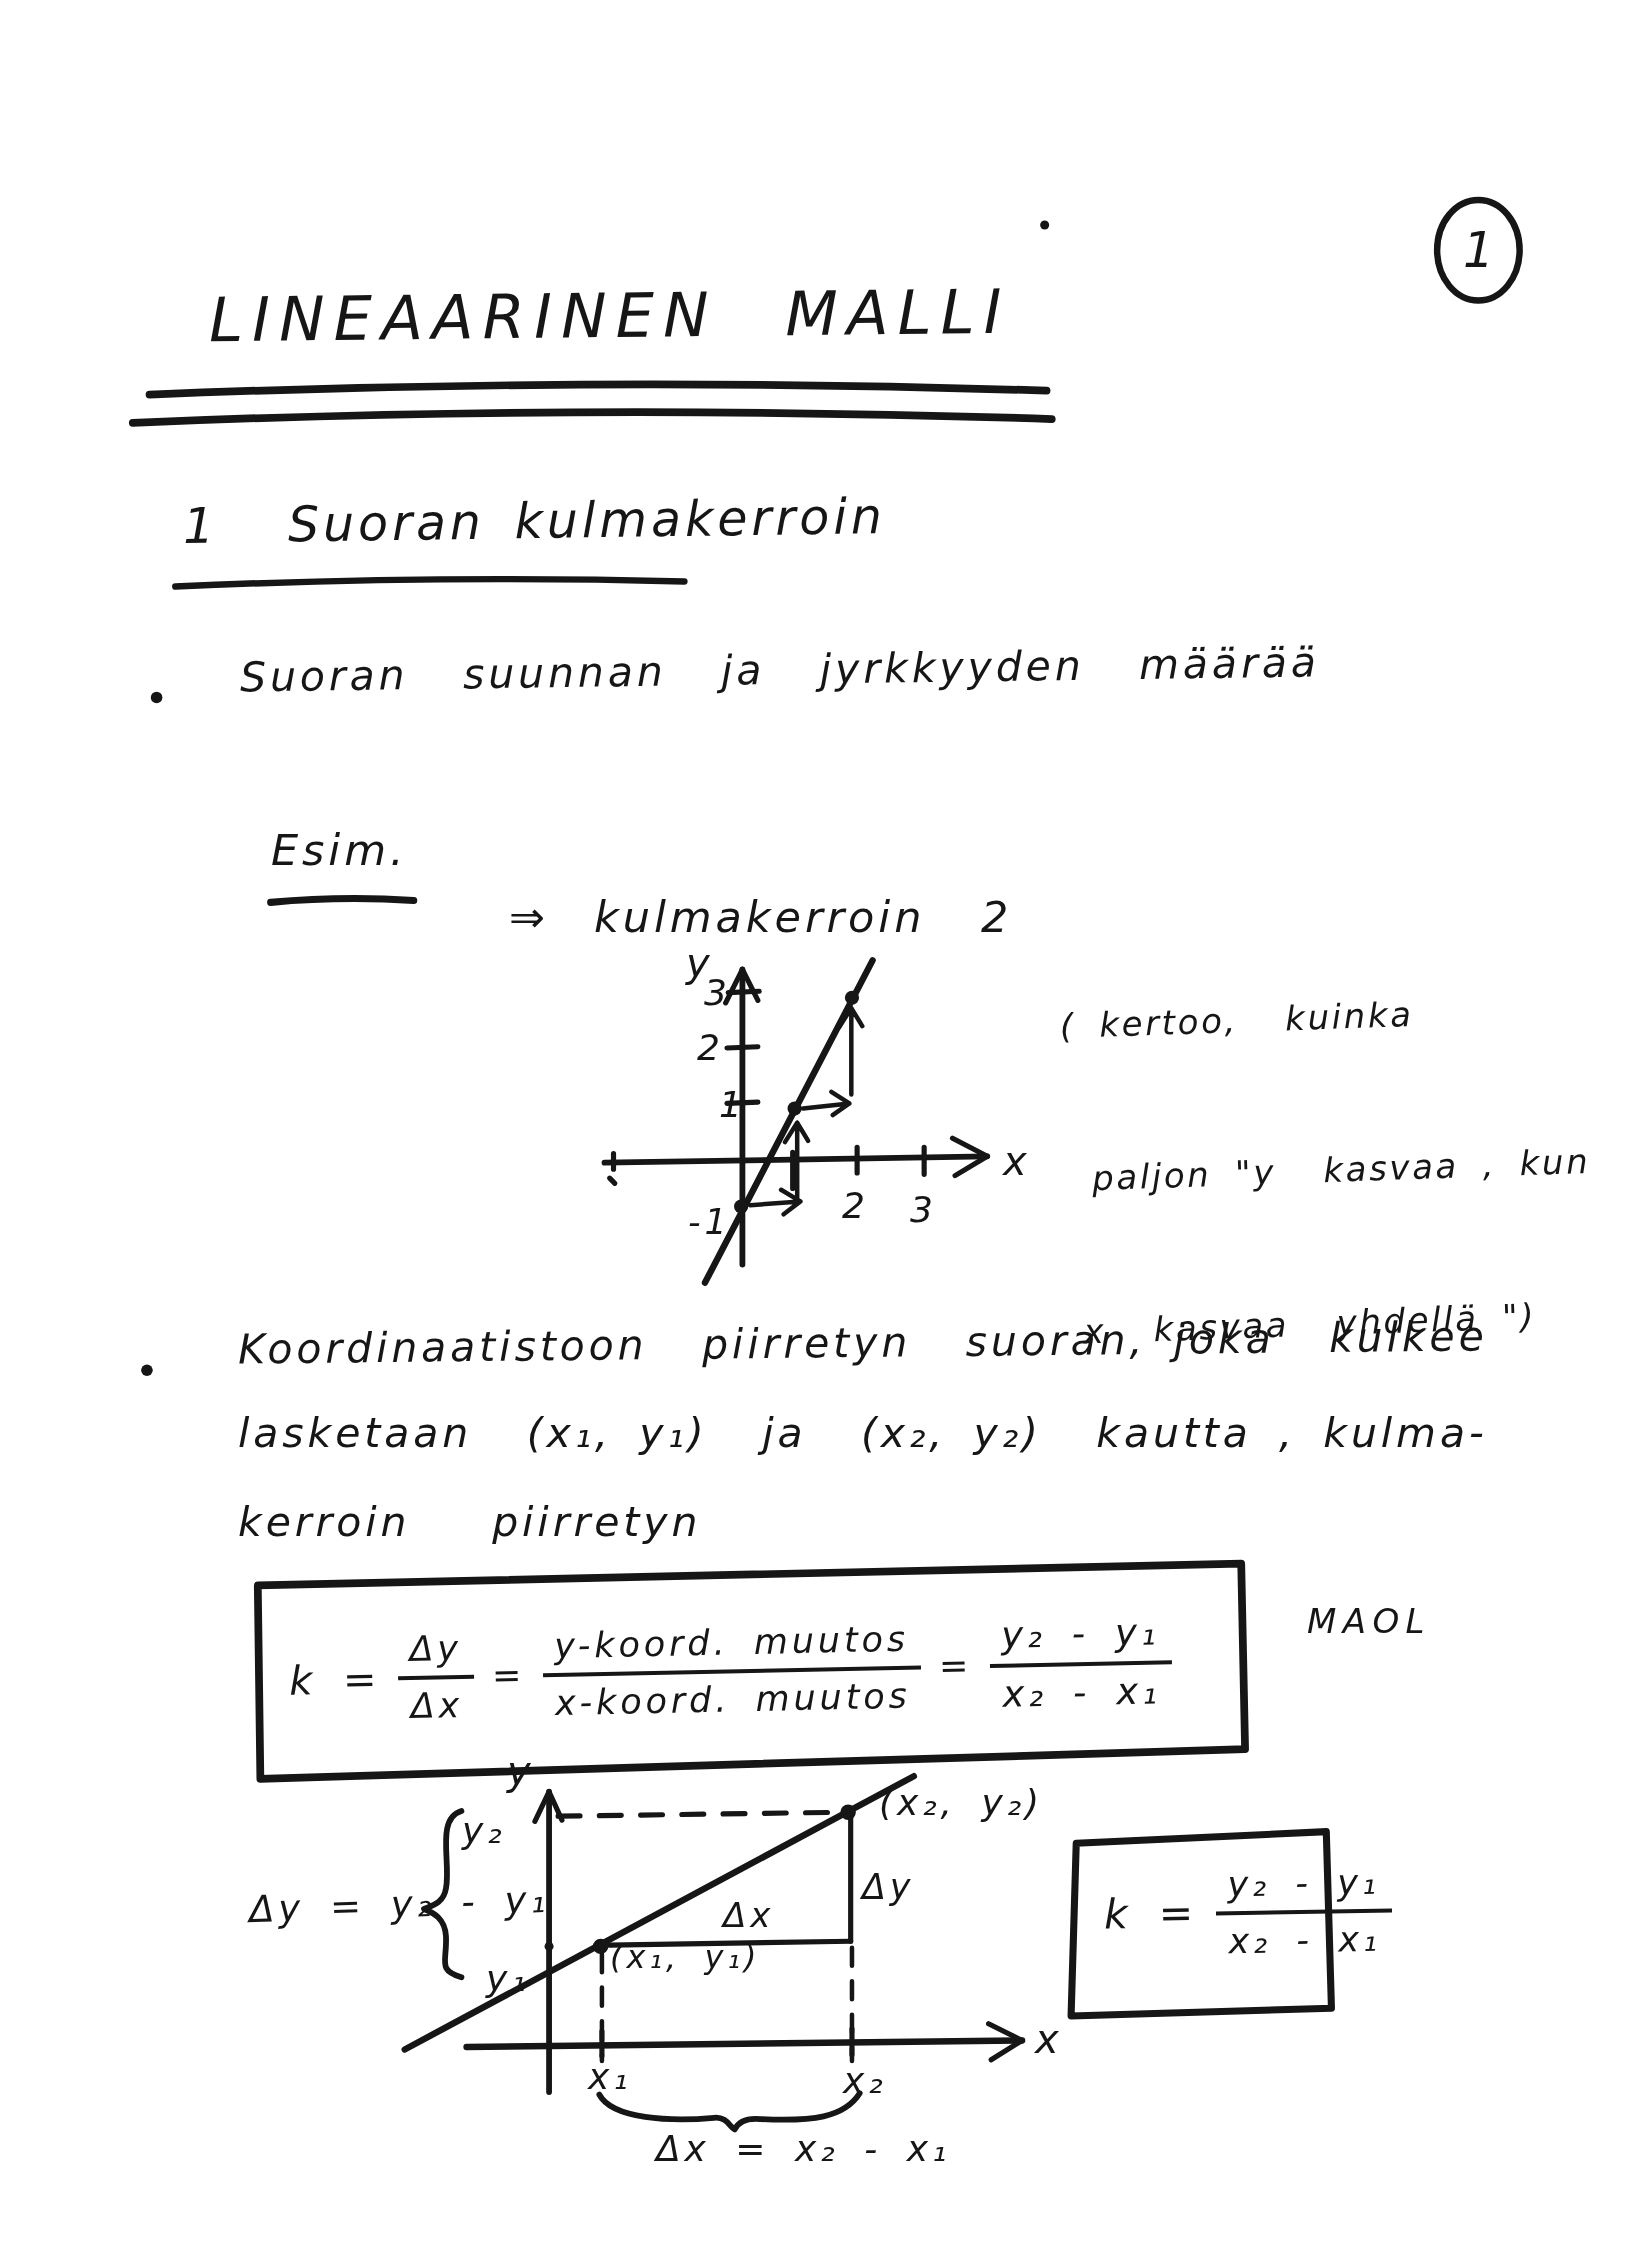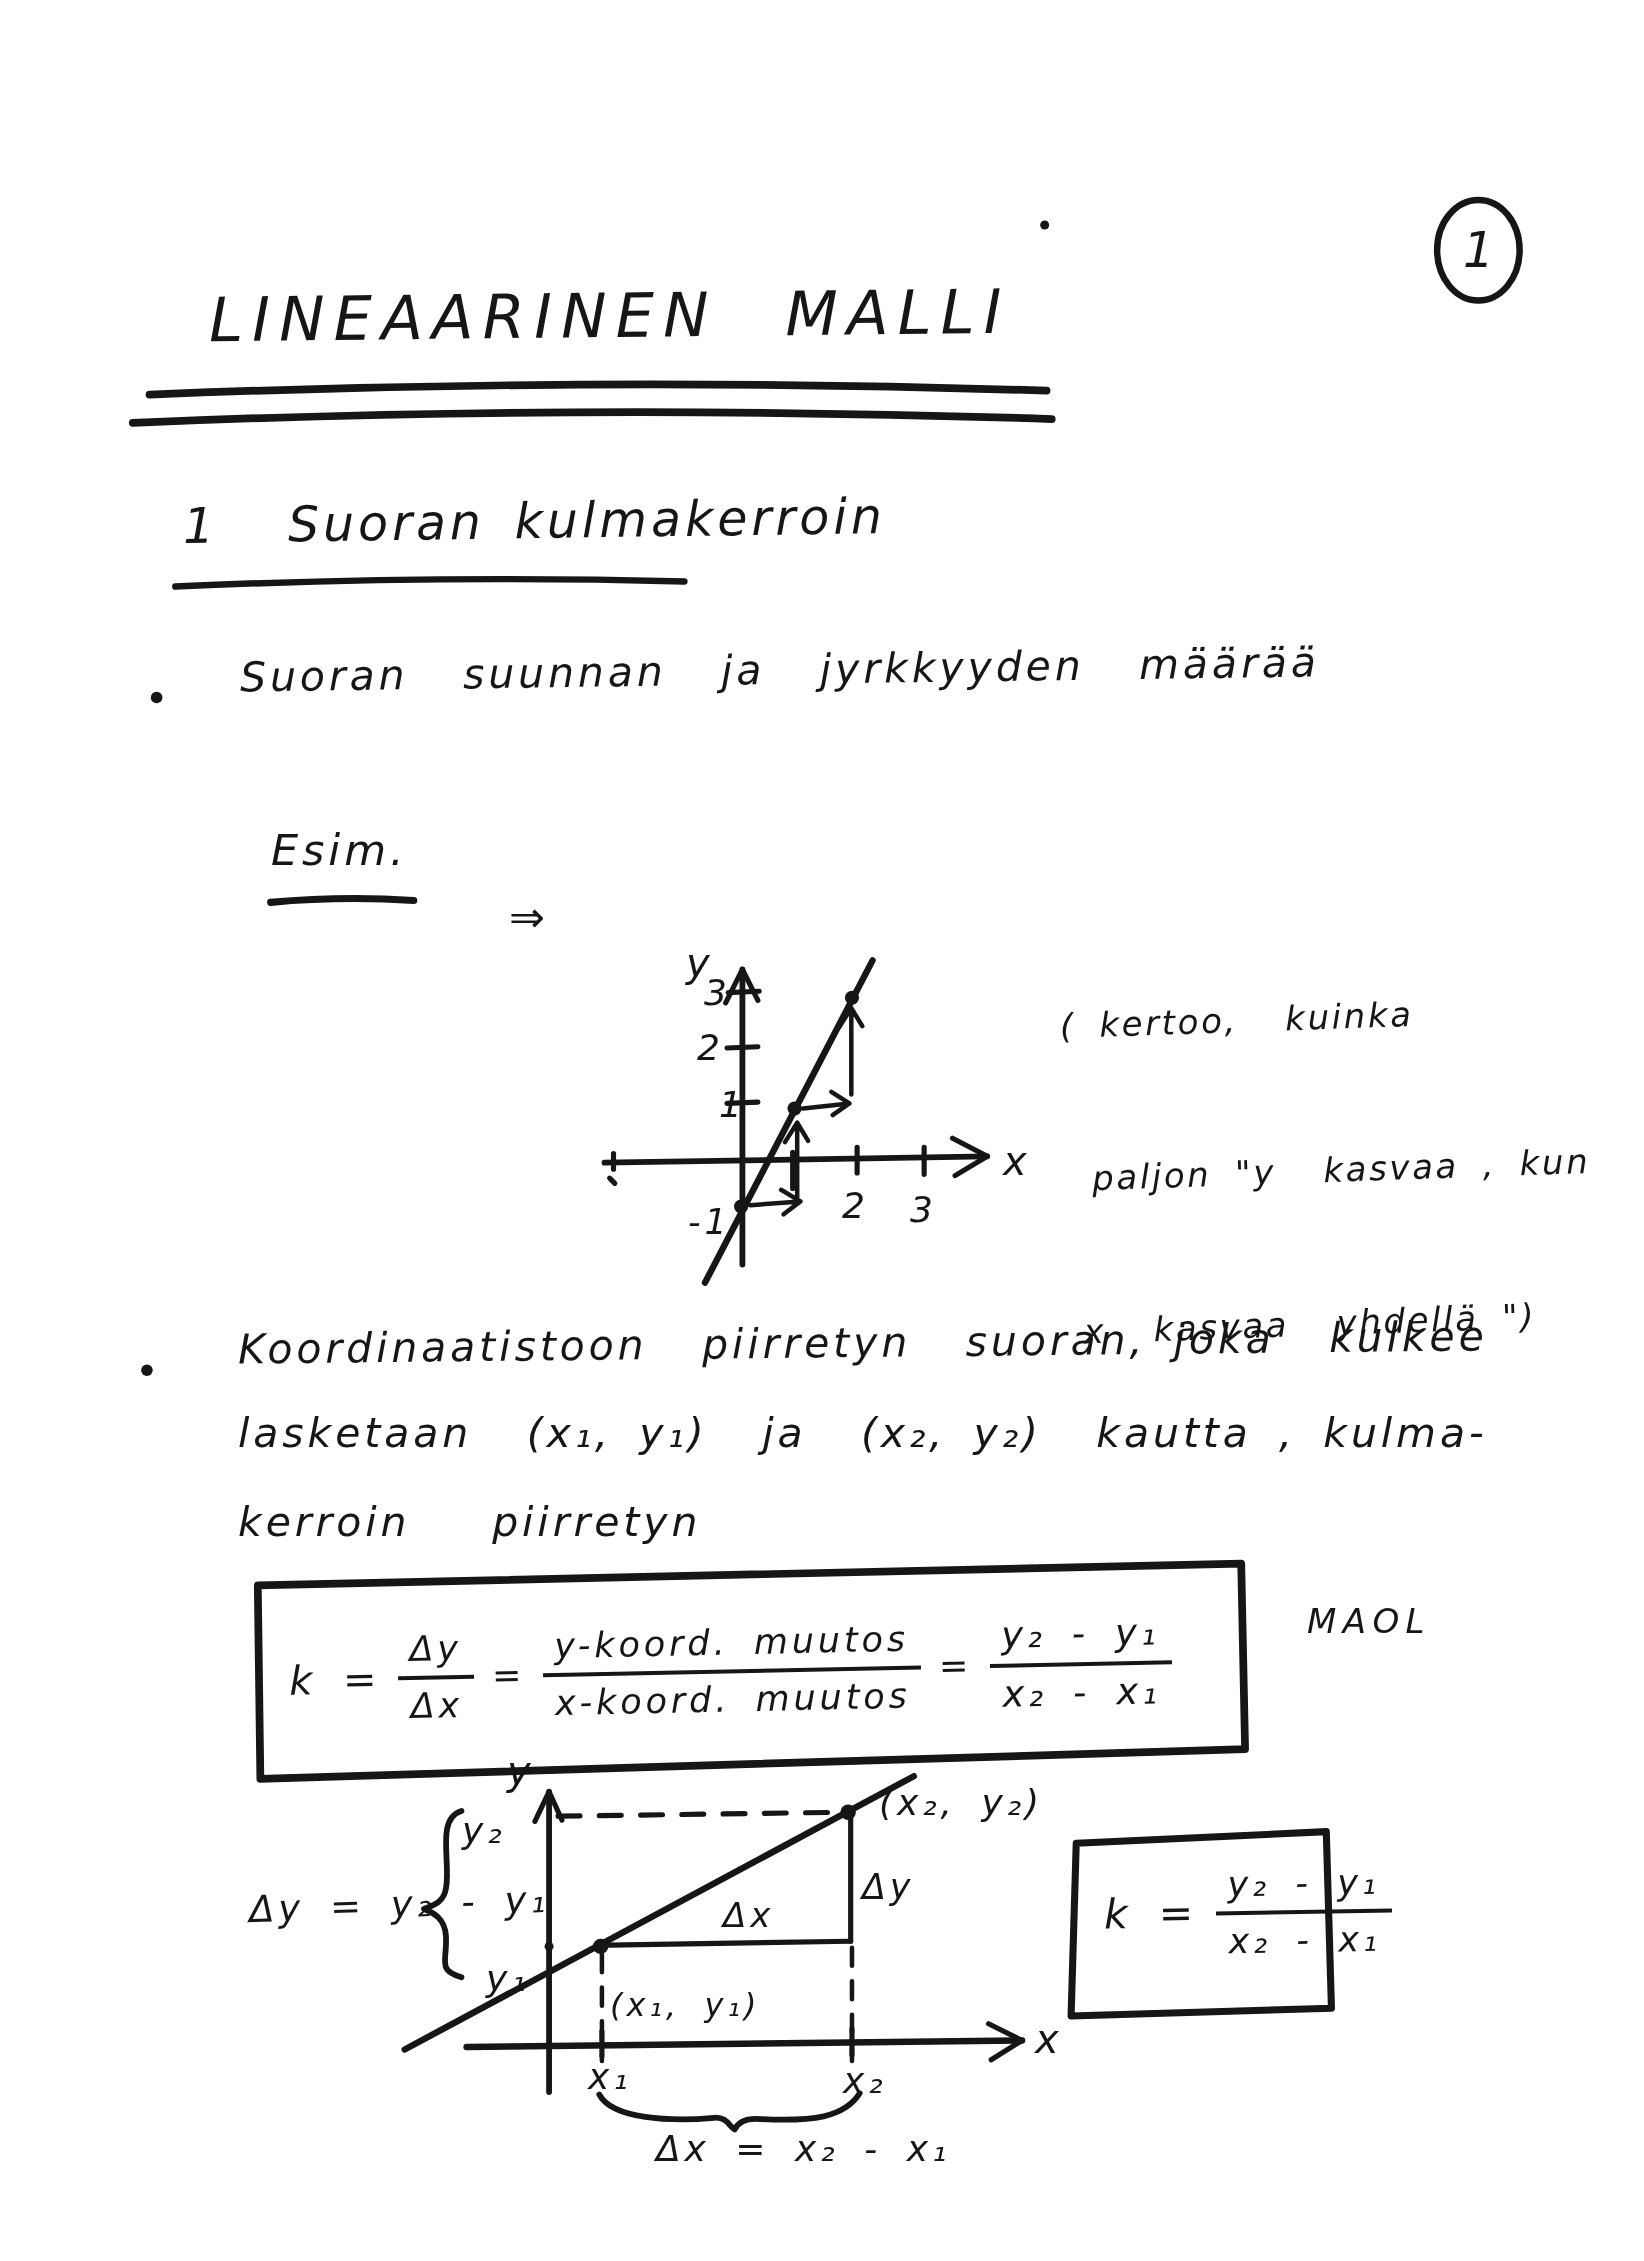--- a/index.html
+++ b/index.html
@@ -86,20 +86,21 @@
   <div class="hw txt" style="left:183px;top:494px;font-size:49px;display:flex;gap:70px;transform:rotate(-0.8deg);">
     <span>1</span>
     <span>Suoran kulmakerroin</span>
   </div>
 
   <div class="hw txt" style="left:240px;top:647px;font-size:41px;transform:rotate(-0.8deg);">Suoran  suunnan  ja  jyrkkyyden  määrää</div>
 
   <div class="hw txt" style="left:271px;top:826px;font-size:43px;text-align:center;">Esim.</div>
   <div class="hw txt" style="left:509px;top:893px;font-size:43px;display:flex;gap:45px;">
     <span>⇒</span>
+    <span>kulmakerroin  2</span>
   </div>
 
   <div class="hw txt" style="left:1065px;top:890px;font-size:34px;letter-spacing:2.6px;transform:rotate(-2deg);line-height:1.5;">
     <div>( kertoo,  kuinka</div>
     <div style="margin-left:27px;">paljon "y  kasvaa , kun</div>
     <div style="margin-left:13px;">x  kasvaa  yhdellä ")</div>
   </div>
 
   <div class="hw txt" style="left:686px;top:940px;font-size:40px;">y</div>
   <div class="hw txt" style="left:704px;top:972px;font-size:36px;">3</div>
@@ -131,21 +132,21 @@
       <span class="den">x₂ - x₁</span>
     </span>
   </div>
 
   <div class="hw txt" style="left:1307px;top:1602px;font-size:34px;letter-spacing:6.4px;">MAOL</div>
 
   <div class="hw txt" style="left:249px;top:1884px;font-size:37px;transform:rotate(-2deg);">Δy = y₂ - y₁</div>
   <div class="hw txt" style="left:507px;top:1748px;font-size:40px;">y</div>
   <div class="hw txt" style="left:462px;top:1810px;font-size:36px;">y₂</div>
   <div class="hw txt" style="left:486px;top:1934px;font-size:36px;margin-top:24px;">y₁</div>
-  <div class="hw txt" style="left:610px;top:1939px;font-size:32px;margin-top:48px;">(x₁, y₁)</div>
+  <div class="hw txt" style="left:610px;top:1939px;font-size:32px;">(x₁, y₁)</div>
   <div class="hw txt" style="left:723px;top:1896px;font-size:34px;">Δx</div>
   <div class="hw txt" style="left:862px;top:1867px;font-size:35px;">Δy</div>
   <div class="hw txt" style="left:879px;top:1782px;font-size:36px;">(x₂, y₂)</div>
   <div class="hw txt" style="left:1035px;top:2016px;font-size:40px;">x</div>
   <div class="hw txt" style="left:588px;top:2056px;font-size:36px;">x₁</div>
   <div class="hw txt" style="left:843px;top:2060px;font-size:36px;">x₂</div>
   <div class="hw txt" style="left:656px;top:2128px;font-size:36px;">Δx = x₂ - x₁</div>
 
   <div class="hw txt fbox" style="left:1104px;top:1864px;gap:19.3px;font-size:35px;transform:rotate(-1deg);">
     <span style="font-size:41px;">k =</span>

